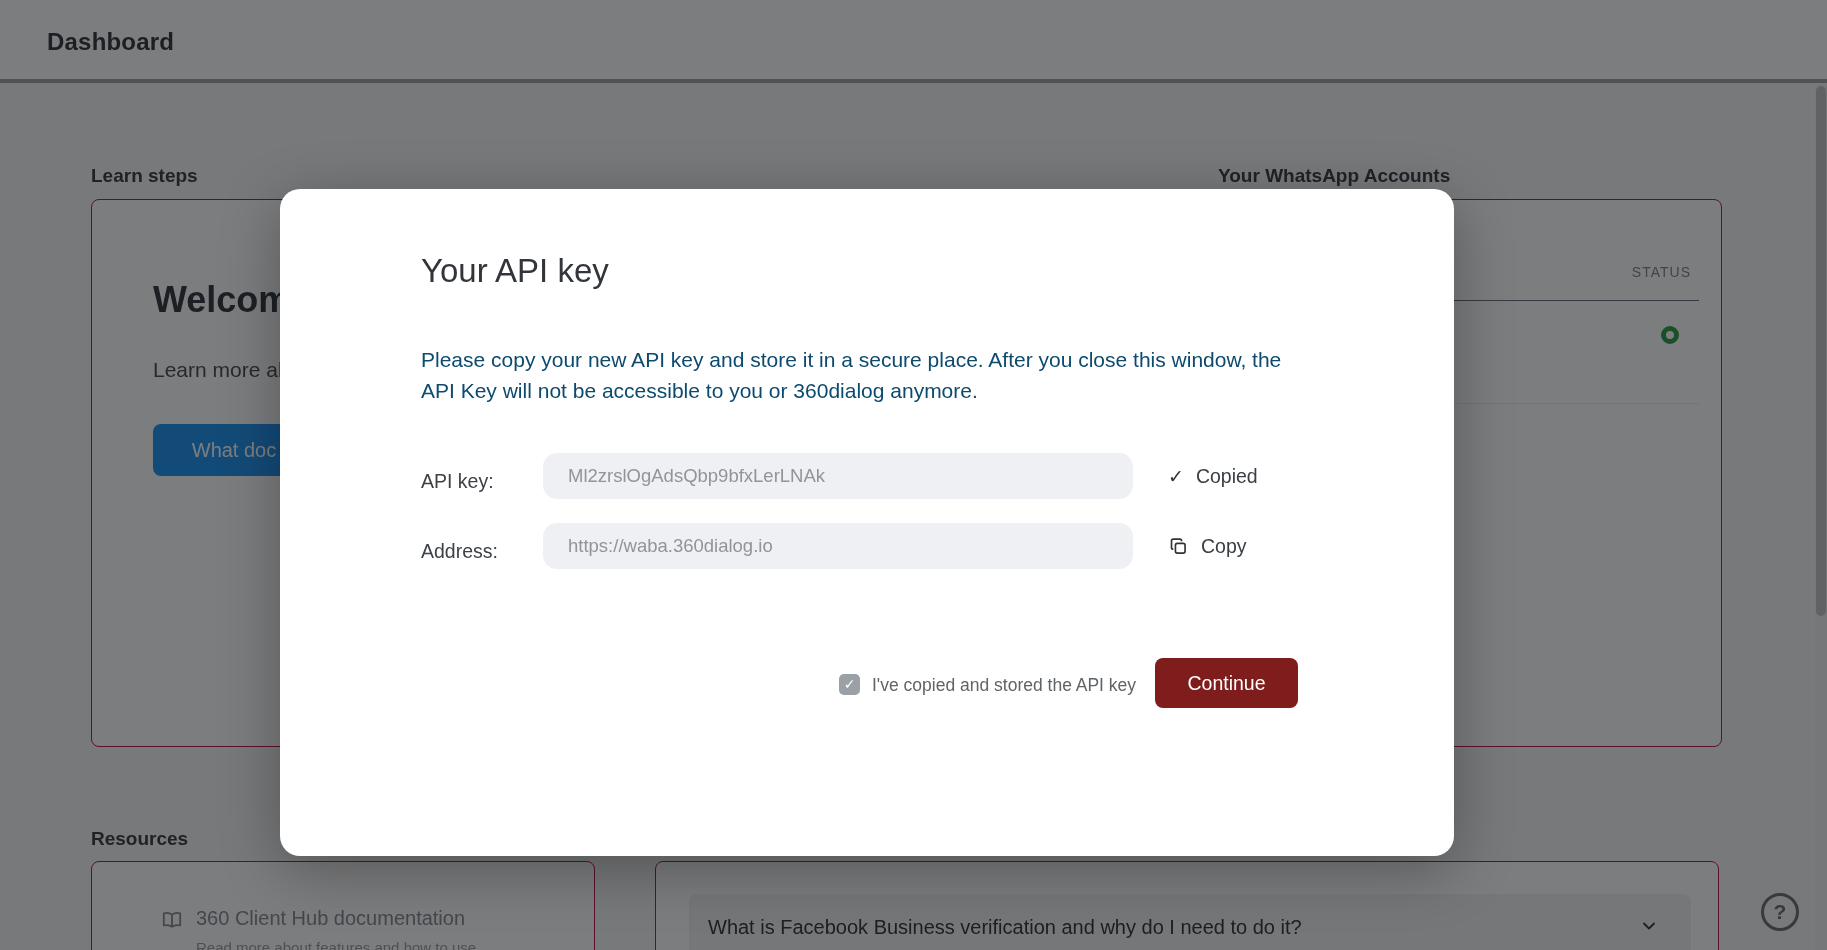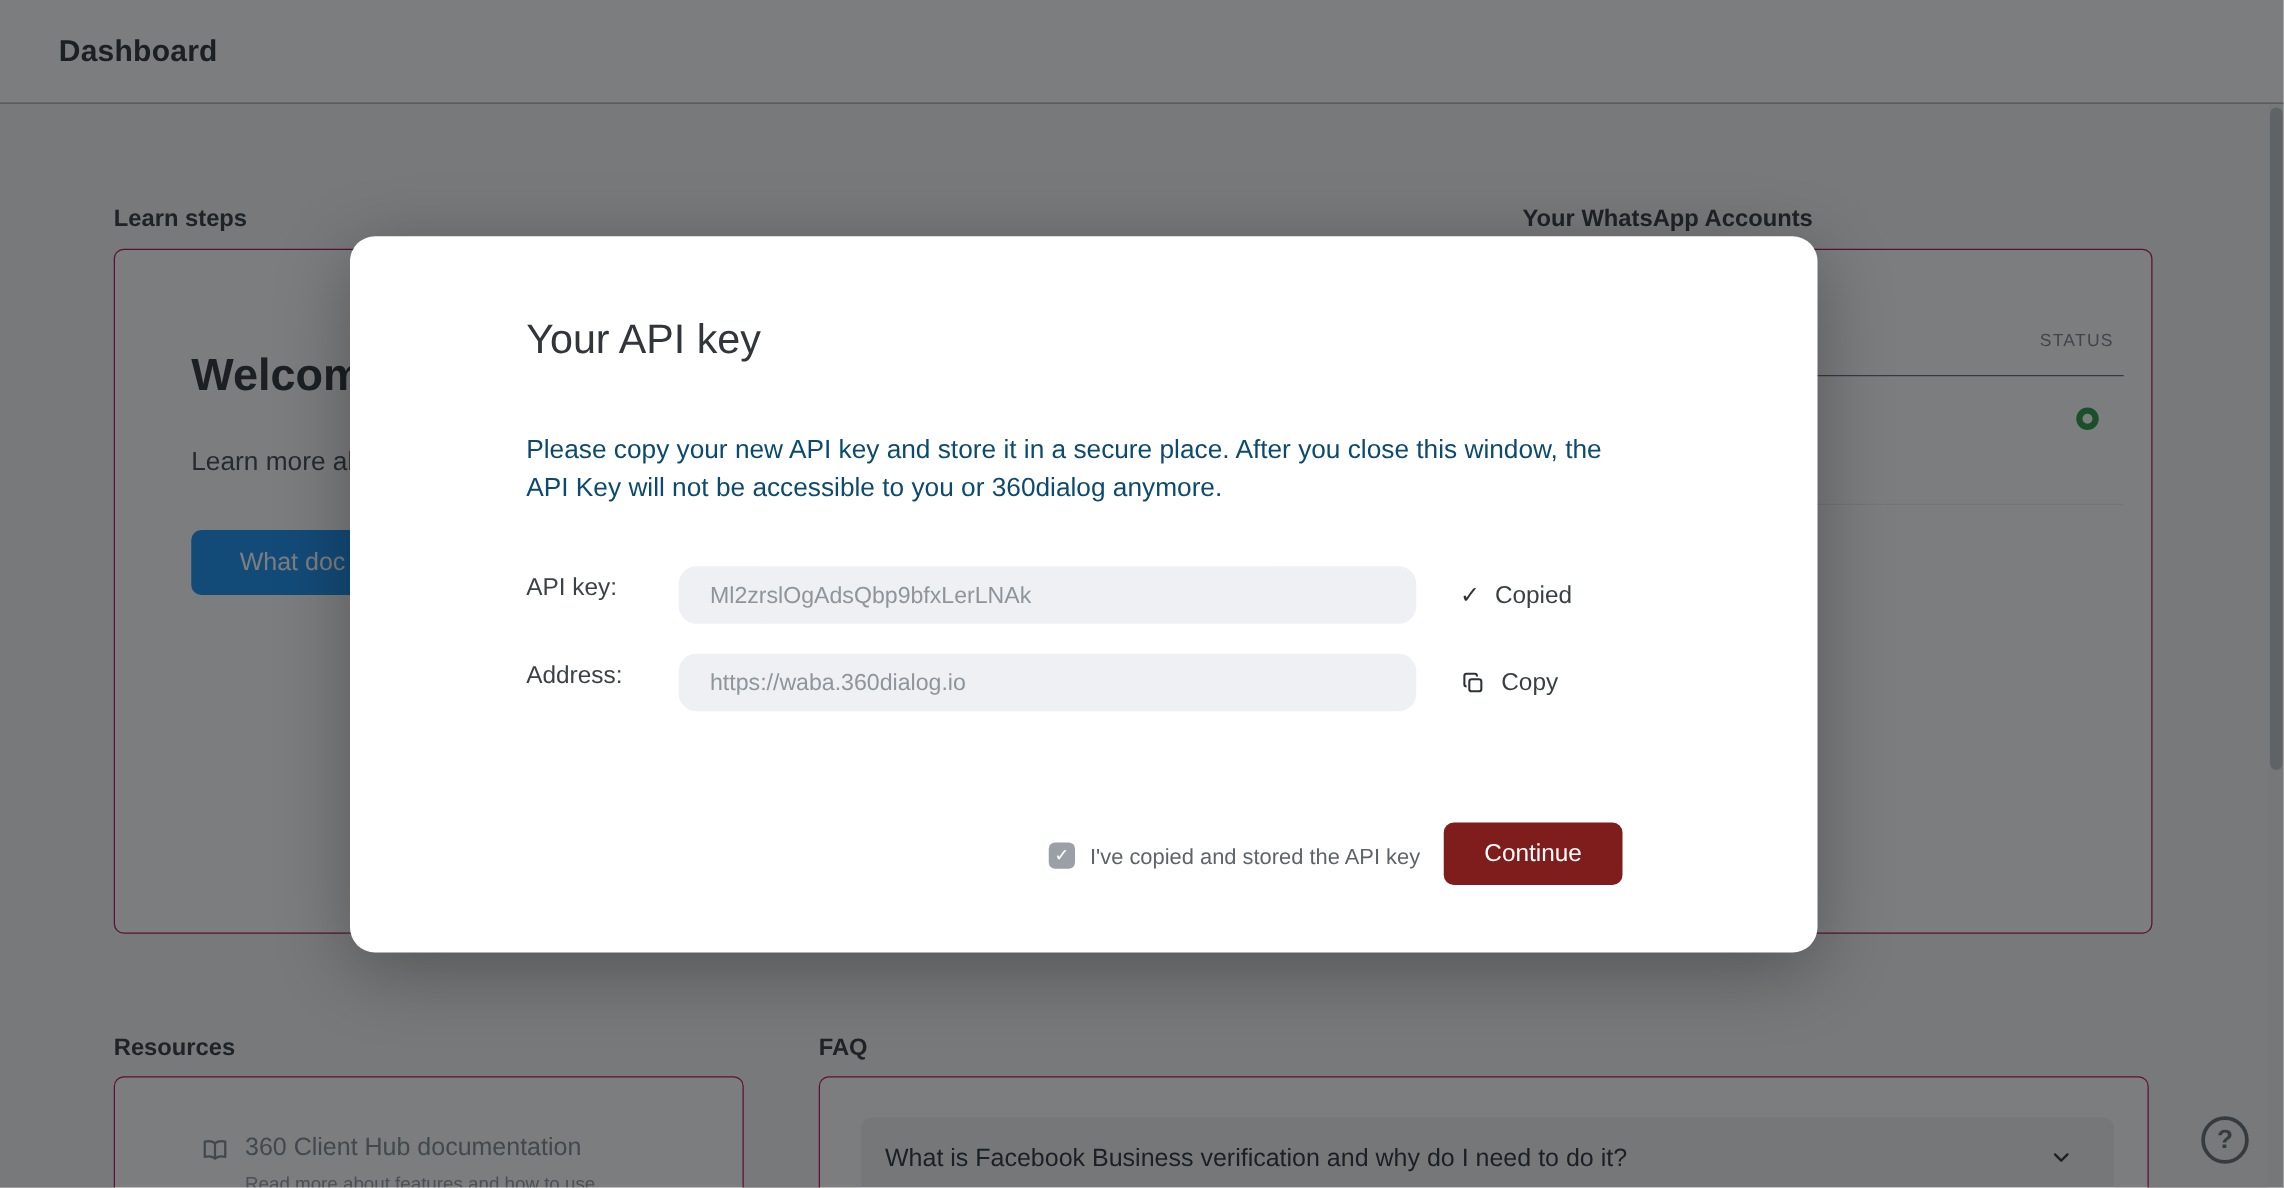--- a/index.html
+++ b/index.html
@@ -7,21 +7,21 @@
   body {
     font-family:"Liberation Sans", sans-serif;
     background:#f5f6f7;
     position:relative;
     color:#343a40;
   }
   
   .page { position:absolute; inset:0; z-index:0; }
   .topbar {
     position:absolute; left:0; top:0; width:1827px; height:83px;
-    background:#ffffff; border-bottom:1px solid #a3a3a3;
+    background:#ffffff; border-bottom:4px solid #a3a3a3;
   }
   .topbar-title {
     position:absolute; left:47px; top:28px;
     font-size:24px; font-weight:700; letter-spacing:.2px; color:#343a40;
   }
   .section-label { position:absolute; font-size:19px; font-weight:700; color:#3a4046; }
   .lbl-next     { left:91px;  top:165px; }
   .lbl-accounts { left:1218px; top:165px; }
   .lbl-resources{ left:91px;  top:828px; }
   .lbl-faq      { left:655px; top:828px; }
@@ -100,37 +100,37 @@
 
   
   .modal-backdrop {
     position:absolute; inset:0; z-index:10;
     background:rgba(8,10,12,0.53);
   }
 
   
   .modal {
     position:absolute; z-index:20;
-    left:280px; top:189px; width:1174px; height:573px;
+    left:280px; top:189px; width:1174px; height:667px;
     background:#ffffff; border-radius:20px;
     box-shadow:0 14px 60px rgba(0,0,0,0.30);
   }
   .modal-title {
     position:absolute; left:141px; top:63px;
     font-size:33px; font-weight:400; color:#32363b;
   }
   .modal-desc {
     position:absolute; left:141px; top:155px;
     font-size:21px; color:#0c4a6e; line-height:31px;
   }
   .field-row { position:absolute; left:0; width:100%; }
   .row-apikey  { top:264px; }
   .row-address { top:334px; }
   .field-label {
-    position:absolute; left:141px; top:6px;
+    position:absolute; left:141px; top:17px;
     font-size:19.5px; color:#3c4247;
   }
   .field-box {
     position:absolute; left:263px; top:0; width:590px; height:46px;
     background:#eef0f3; border:none; border-radius:14px;
     padding:0 25px; font-family:inherit;
     font-size:18.5px; color:#8f959b; line-height:46px; white-space:nowrap; overflow:hidden;
   }
   .field-action {
     position:absolute; left:888px; top:9px; height:28px;

